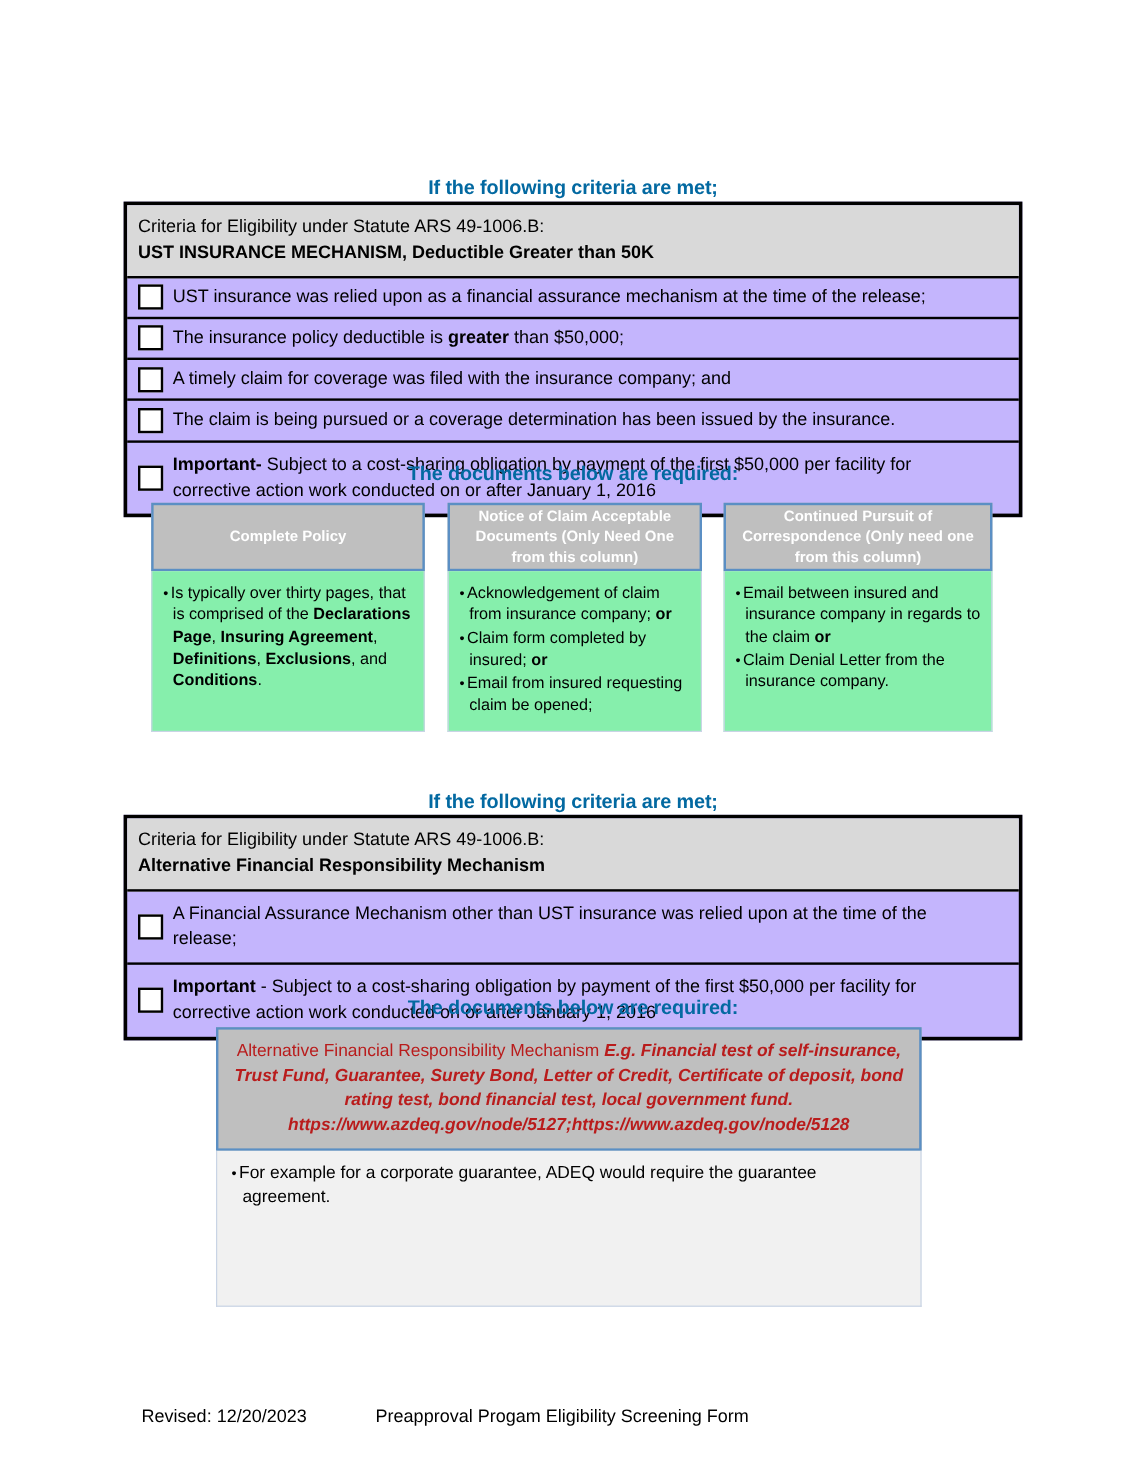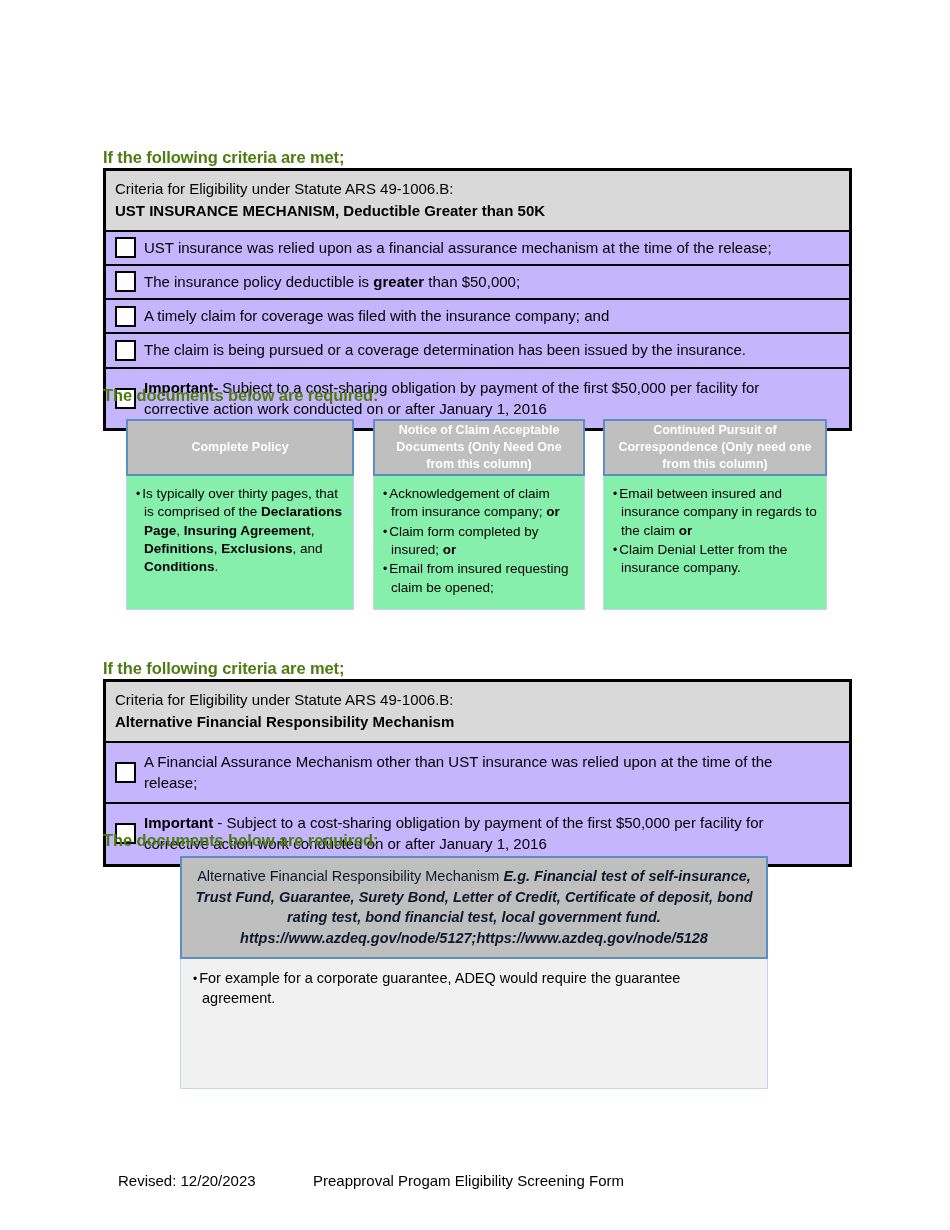--- a/index.html
+++ b/index.html
@@ -19,24 +19,25 @@
   .page {
     position: absolute;
     left: 0; top: 0;
     width: 950px;
     height: 1230px;
   }
 
   
   .section-title {
     position: absolute;
+    text-align: center;
     font-weight: bold;
     font-size: 16.5px;
     letter-spacing: -0.1px;
-    color: #4d7c0f;
+    color: #0369a1;
   }
 
   
   .criteria-table {
     position: absolute;
     border: 3px solid #000;
     box-sizing: border-box;
     background: #c4b5fd;
   }
   .criteria-header {
@@ -134,21 +135,21 @@
 
   
   .wide-box {
     position: absolute;
     box-sizing: border-box;
   }
   .wide-head {
     box-sizing: border-box;
     background: #BFBFBF;
     border: 2.5px solid #5B8FC4;
-    color: #0f172a;
+    color: #b91c1c;
     font-size: 14.5px;
     line-height: 1.42;
     text-align: center;
     padding: 8px 10px 9px 10px;
   }
   .wide-head .ital {
     font-weight: bold;
     font-style: italic;
   }
   .wide-head .url {

